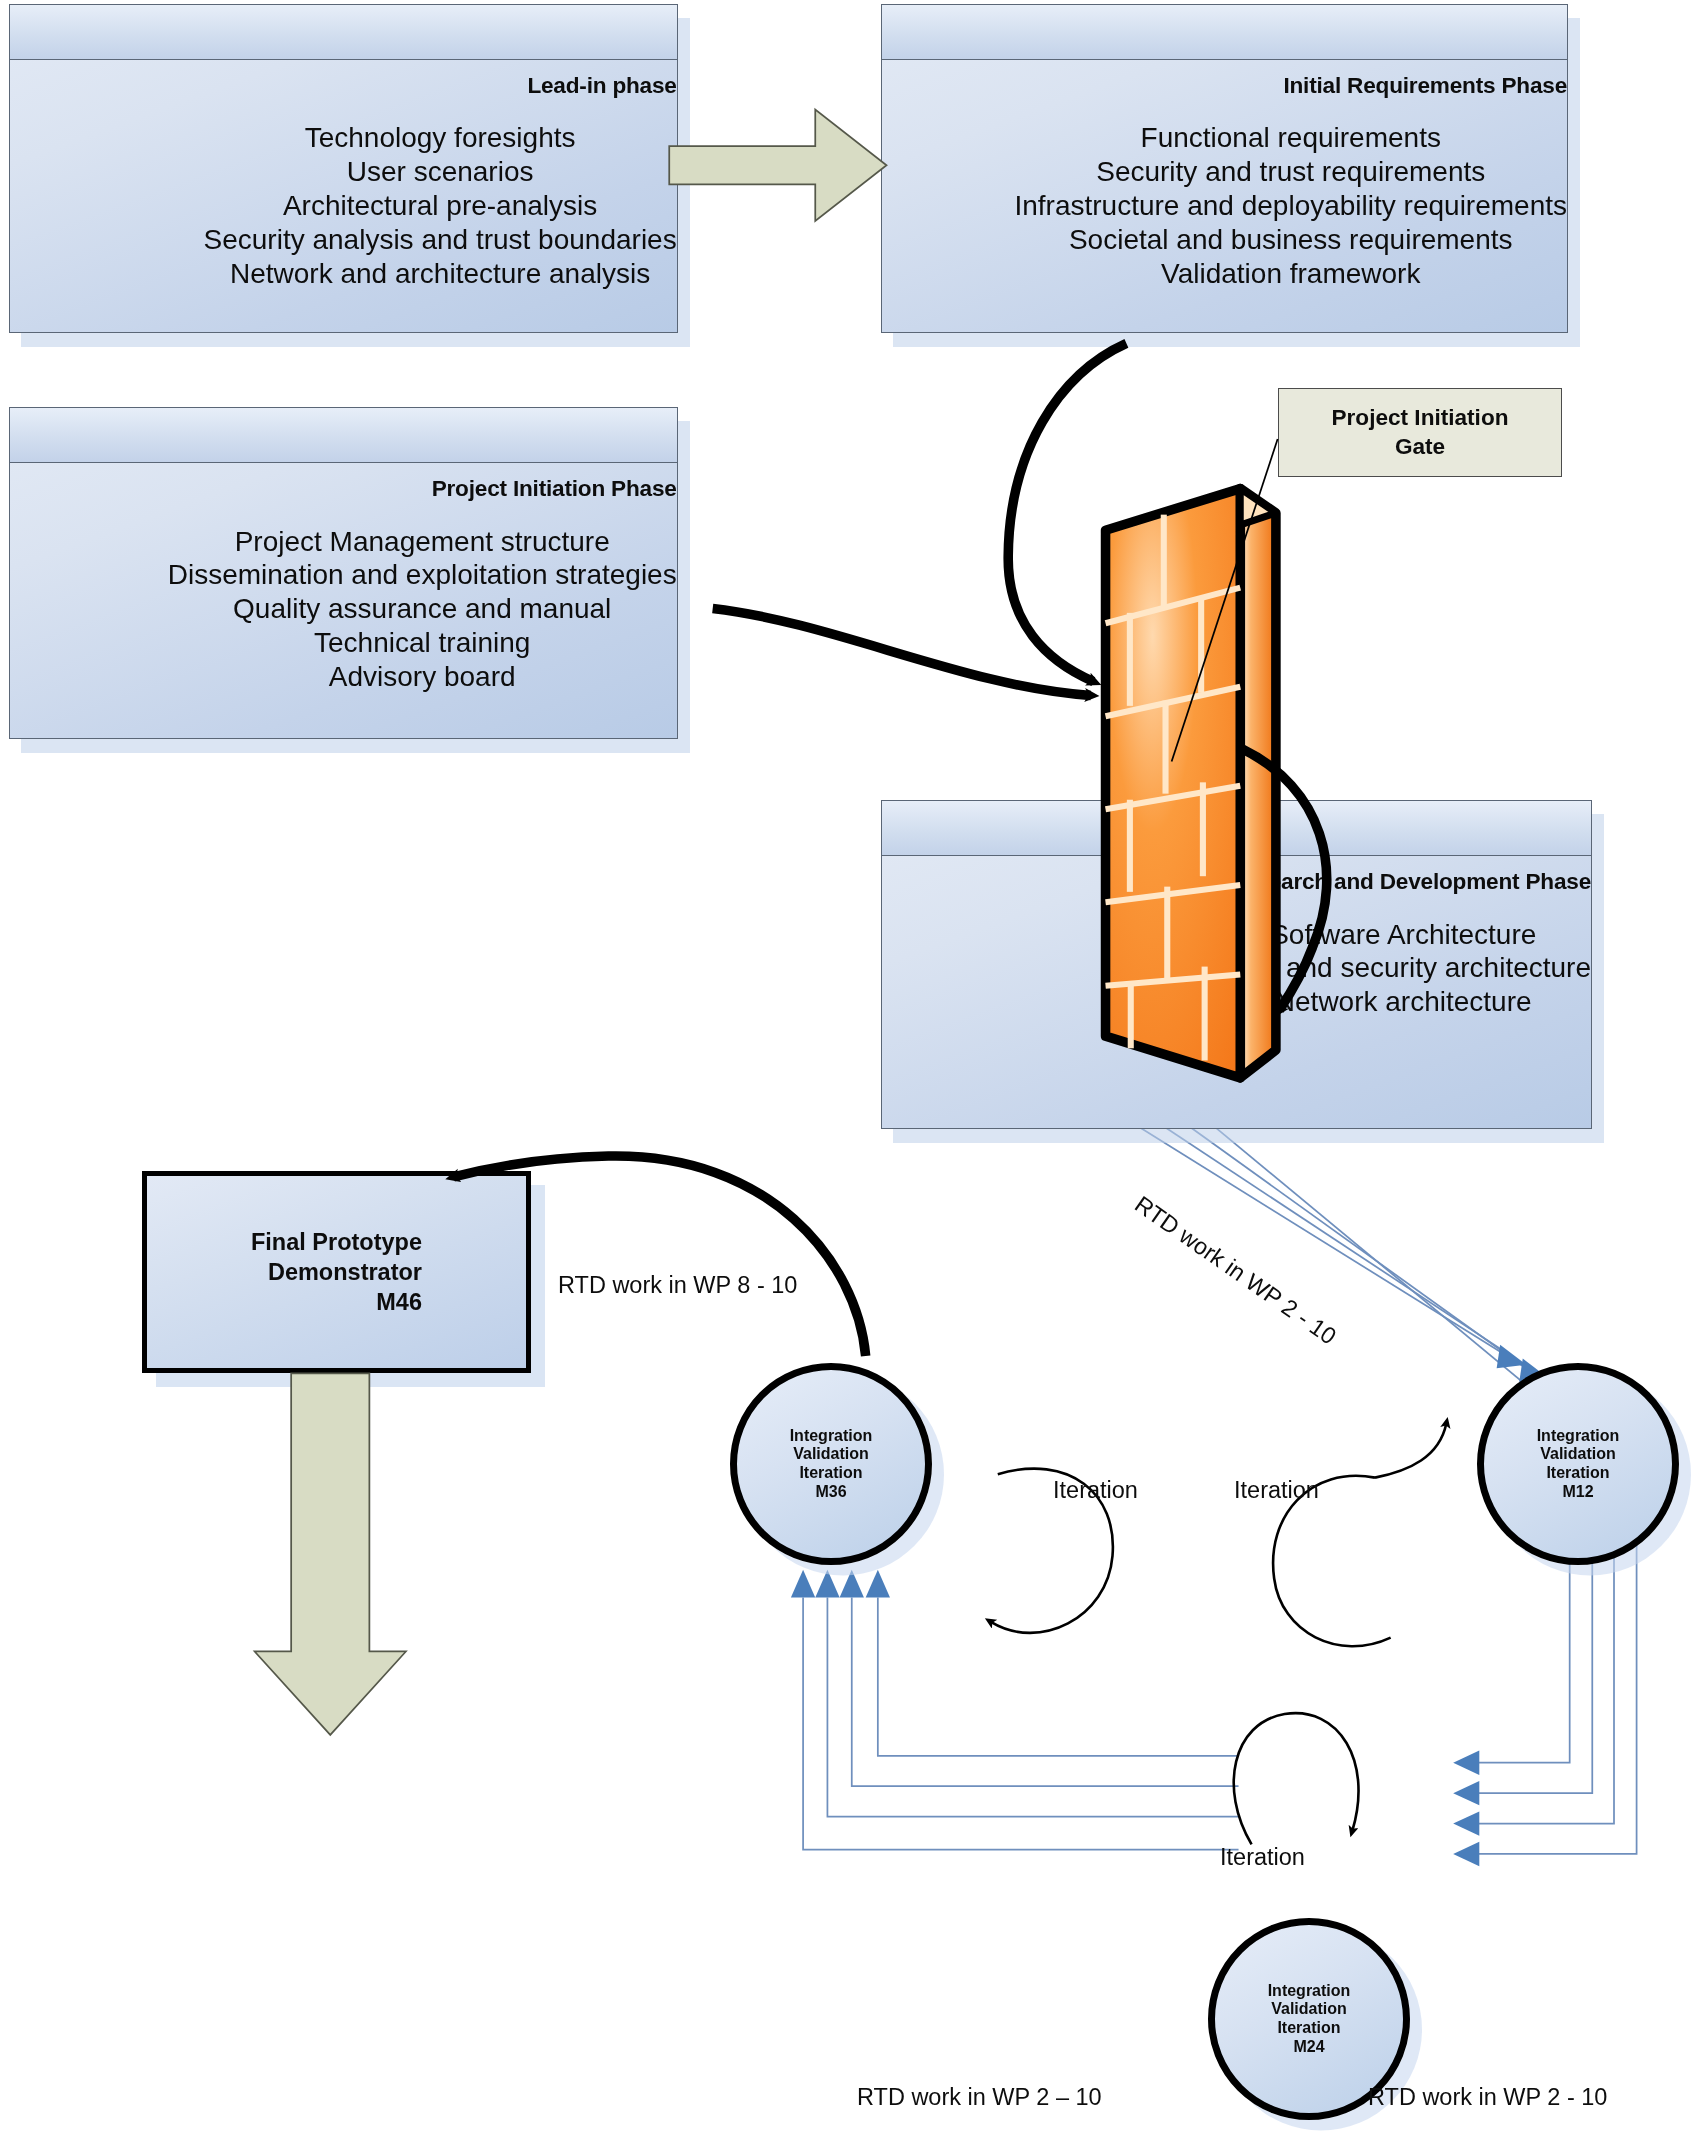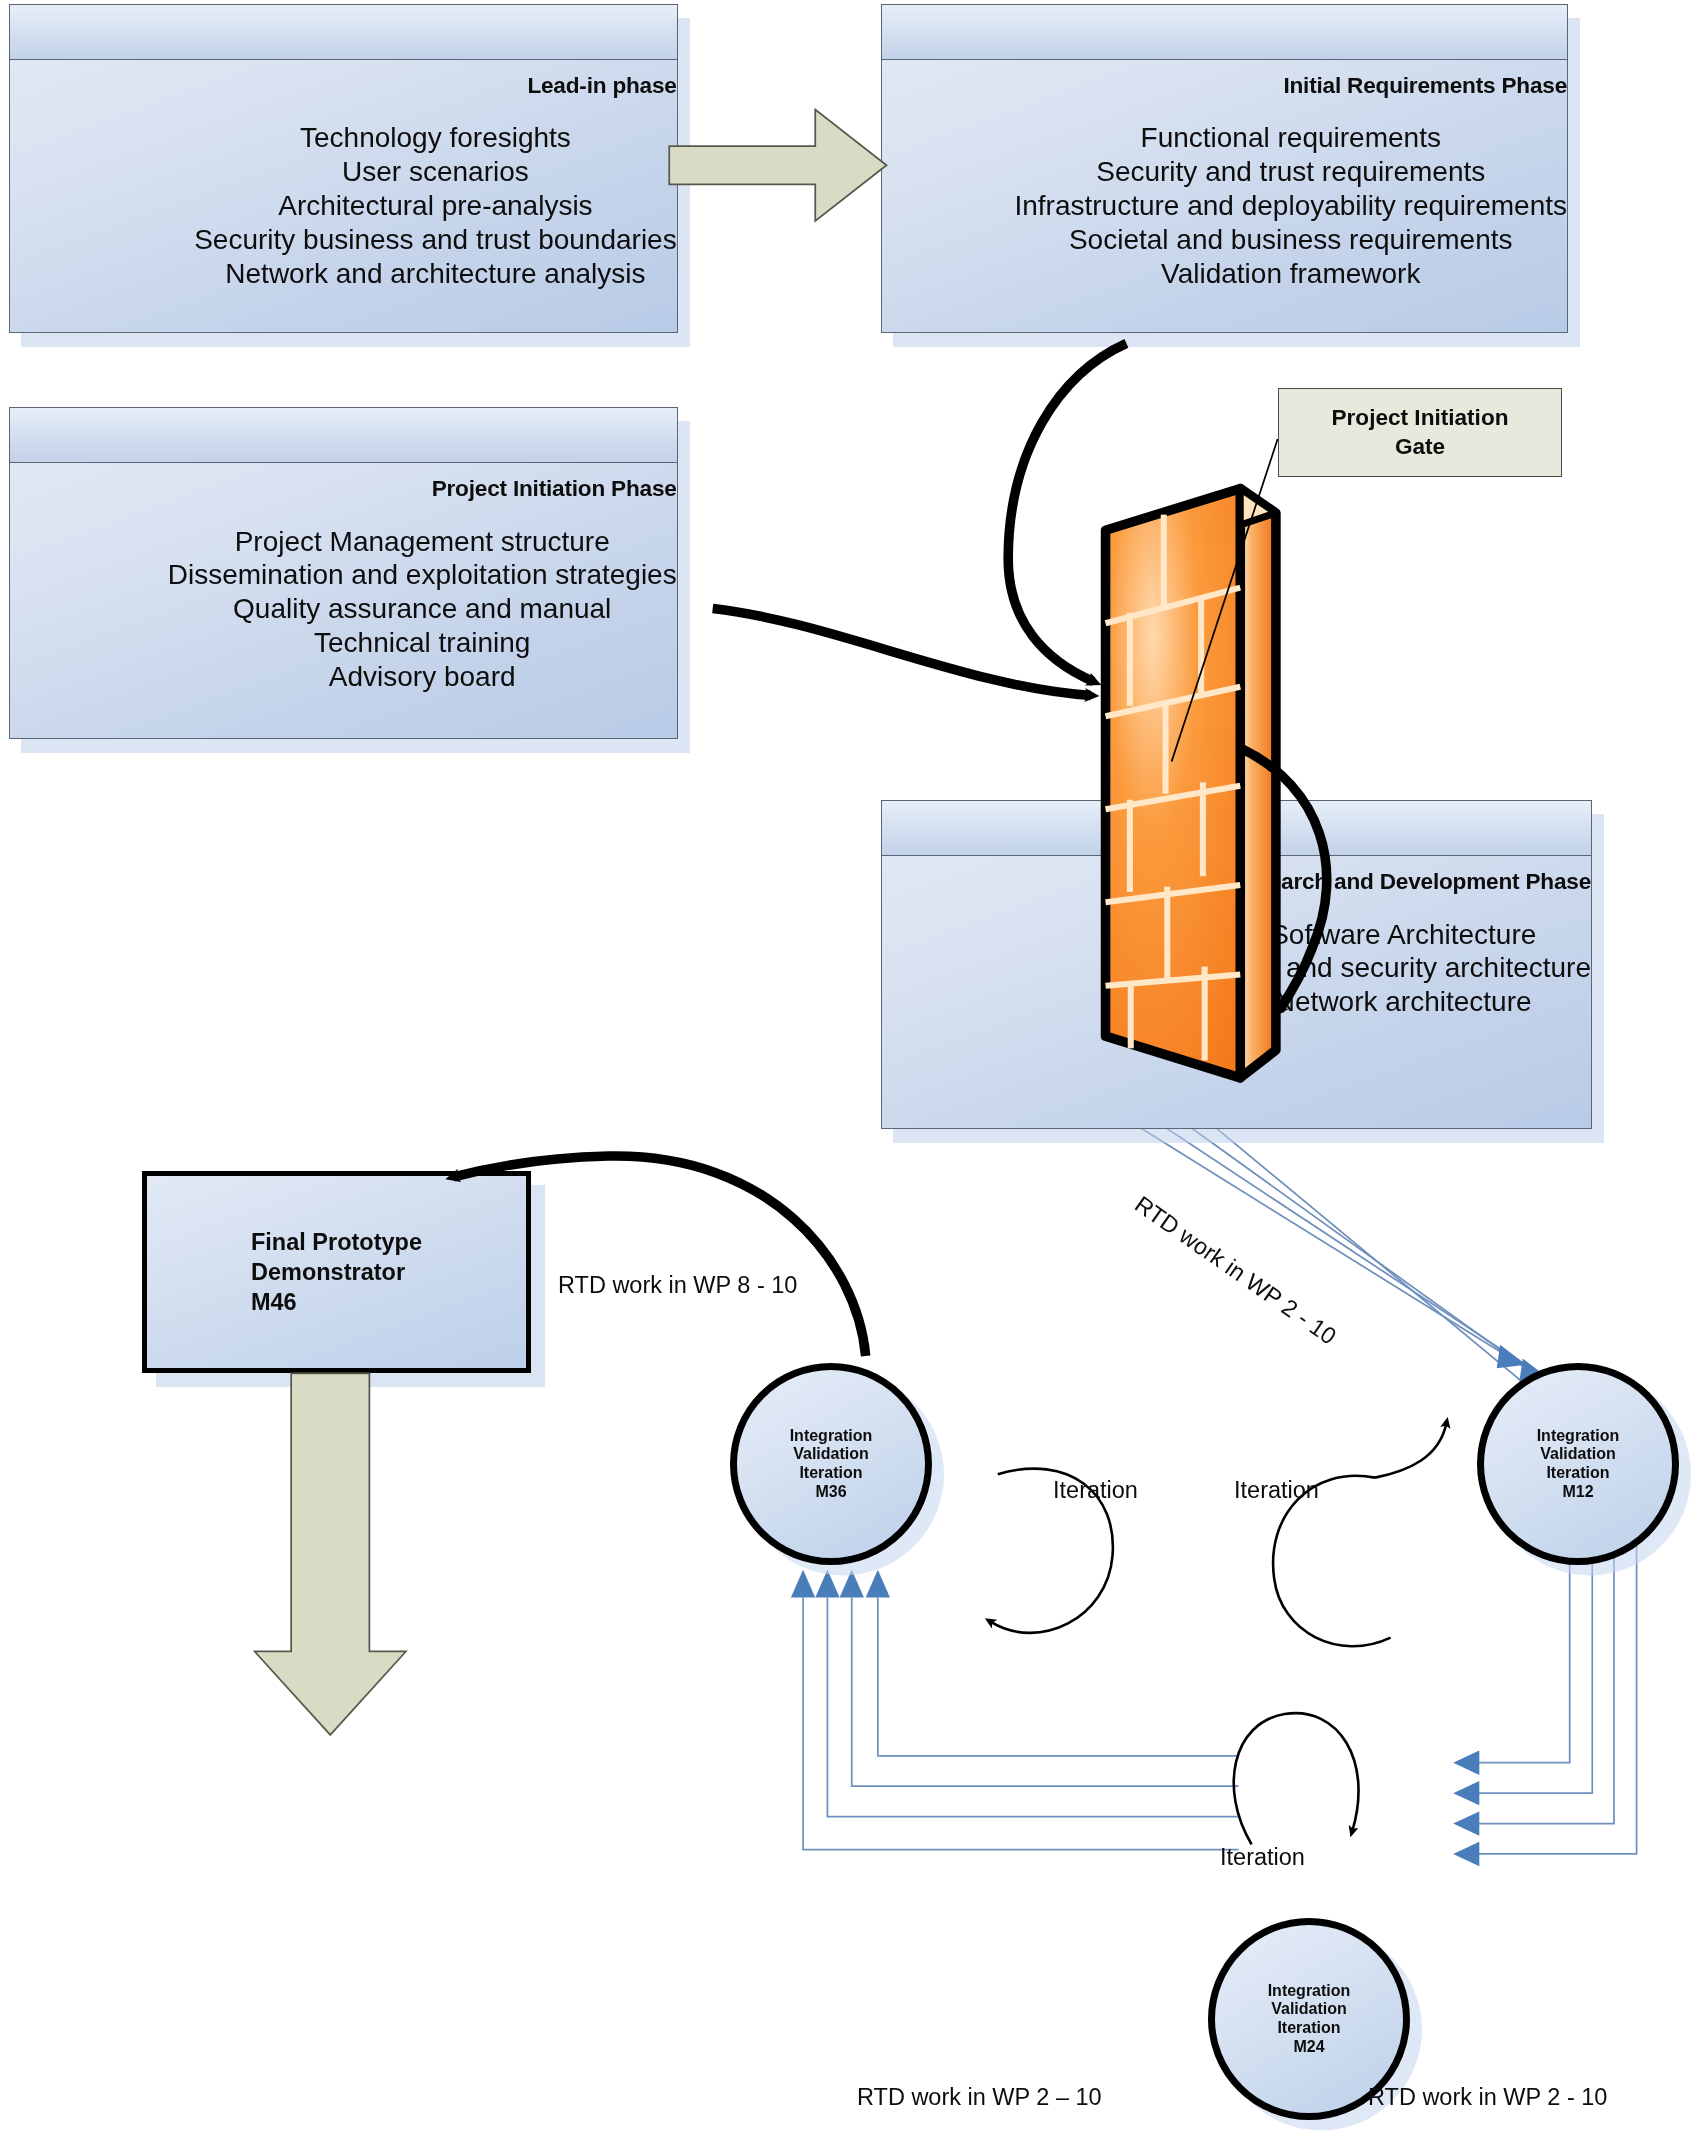--- a/index.html
+++ b/index.html
@@ -58,21 +58,21 @@
     position:absolute;
     box-sizing:border-box;
     border:5.2px solid #000;
     background:linear-gradient(160deg,#e2e9f5 0%,#d5e0f0 35%,#bdcfe9 100%);
     box-shadow:14px 14px 0 0 rgba(194,212,236,.6);
     display:flex;
     align-items:center;
     justify-content:center;
   }
   .hard-box .inner{
-    text-align:left;
+    text-align:right;
     font-weight:bold;
     font-size:23.5px;
     line-height:1.28;
     color:#0d0d0d;
   }
 
   
   .callout{
     position:absolute;
     box-sizing:border-box;
@@ -202,21 +202,21 @@
   </svg>
 
   <div class="phase-box zlift" style="left:8.7px; top:3.5px; width:669px; height:329px;">
     <div class="cap"></div>
     <div class="phase-body">
       <div class="phase-title">Lead-in phase</div>
       <div class="phase-list">
         <div>Technology foresights</div>
         <div>User scenarios</div>
         <div>Architectural pre-analysis</div>
-        <div>Security business and trust boundaries</div>
+        <div>Security analysis and trust boundaries</div>
         <div>Network and architecture analysis</div>
       </div>
     </div>
   </div>
 
   <div class="phase-box zlift" style="left:8.7px; top:407px; width:669px; height:332px;">
     <div class="cap"></div>
     <div class="phase-body">
       <div class="phase-title">Project Initiation Phase</div>
       <div class="phase-list">

